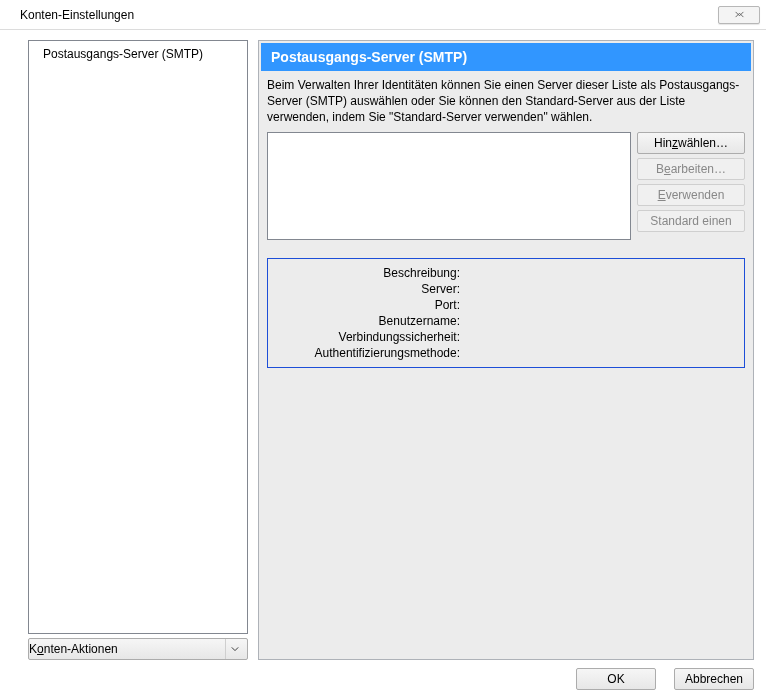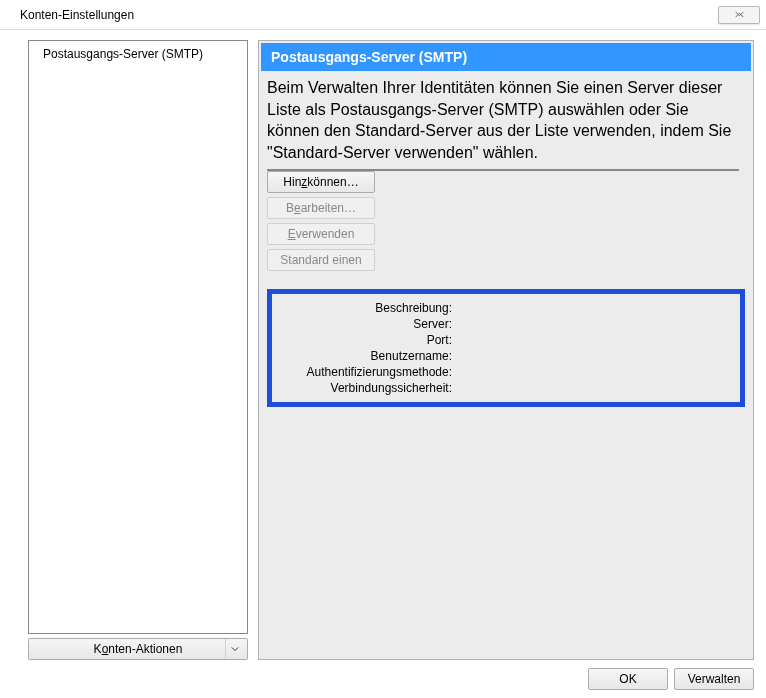--- a/index.html
+++ b/index.html
@@ -12,42 +12,42 @@
   .close-x svg { width: 13px; height: 9px; }
 
   .client { position: absolute; top: 30px; left: 0; right: 0; bottom: 0; padding: 10px; }
   .cols { position: absolute; top: 10px; left: 12px; right: 12px; bottom: 38px; display: flex; margin-left: 16px; }
 
   .left { width: 220px; display: flex; flex-direction: column; margin-right: 10px; }
   .tree { flex: 1; border: 1px solid #828790; background: #fff; padding-top: 2px; }
   .tree-item { padding: 4px 6px 4px 14px; font-size: 12px; cursor: default; }
 
   .actions { margin-top: 4px; }
-  .actions-btn { width: 100%; height: 22px; border: 1px solid #acacac; border-radius: 2px; background: linear-gradient(#f6f6f6,#e7e7e7); display: flex; align-items: center; justify-content: center; position: relative; cursor: default; }
+  .actions-btn { width: 100%; height: 22px; border: 1px solid #acacac; border-radius: 2px; background: linear-gradient(#f6f6f6,#e7e7e7); display: flex; align-items: center; justify-content: flex-start; position: relative; cursor: default; }
   .actions-btn .lbl { text-align: center; }
   .actions-btn .caret { position: absolute; right: 4px; top: 0; bottom: 0; width: 18px; display: flex; align-items: center; justify-content: center; border-left: 1px solid #cfcfcf; }
   .actions-btn .caret svg { width: 8px; height: 6px; }
   .uline { text-decoration: underline; }
 
   .right { flex: 1; border: 1px solid #aeb2b8; background: #ececec; display: flex; flex-direction: column; padding: 2px 8px 8px 8px; }
   .header { background: #3196ff; color: #fff; font-weight: bold; font-size: 14px; padding: 6px 10px; margin: 0 -6px 6px -6px; }
-  .desc { font-size: 16px; color: #000; line-height: 1.35; margin-bottom: 6px; }
+  .desc { font-size: 12px; color: #000; line-height: 1.35; margin-bottom: 6px; }
 
-  .row1 { display: flex; flex-direction: column; }
+  .row1 { display: flex; }
   .listbox { flex: 1; height: 108px; border: 1px solid #828790; background: #fff; margin-right: 6px; }
   .btncol { width: 108px; display: flex; flex-direction: column; gap: 4px; }
   .wbtn { height: 22px; border: 1px solid #acacac; border-radius: 2px; background: linear-gradient(#f6f6f6,#e7e7e7); display: flex; align-items: center; justify-content: center; font-size: 12px; cursor: default; }
   .wbtn.disabled { color: #888; border-color: #cfcfcf; background: #f0f0f0; }
 
-  .details { border: 5px solid #1d4ed8; margin-top: 18px; padding: 6px 12px; }
+  .details { border: 1px solid #1d4ed8; margin-top: 18px; padding: 6px 24px; }
   .drow { display: flex; font-size: 12px; padding: 1px 0; }
   .dlabel { width: 168px; text-align: right; margin-right: 4px; }
   .dval { flex: 1; }
 
-  .bottom { position: absolute; left: 12px; right: 12px; bottom: 8px; display: flex; justify-content: flex-end; gap: 6px; }
+  .bottom { position: absolute; left: 12px; right: 12px; bottom: 8px; display: flex; justify-content: flex-end; gap: 18px; }
   .bottom .wbtn { width: 80px; }
 </style>
 </head>
 <body>
 
 <div class="titlebar">
   <span class="title-text">Konten-Einstellungen</span>
   <div class="close-x">
     <span>
       <svg viewBox="0 0 20 12">
@@ -83,21 +83,21 @@
     <div class="right">
       <div class="header">Postausgangs-Server (SMTP)</div>
       <div class="desc">Beim Verwalten Ihrer Identitäten können Sie einen Server dieser Liste als Postausgangs-Server (SMTP) auswählen oder Sie können den Standard-Server aus der Liste verwenden, indem Sie "Standard-Server verwenden" wählen.</div>
 
       <div class="row1">
         <div class="listbox"></div>
         <div class="btncol">
           <div class="wbtn">
             <span>Hin</span>
               <span class="uline">z</span>
-              <span>können…</span>
+              <span>wählen…</span>
           </div>
           <div class="wbtn disabled">
             <span>B</span>
               <span class="uline">e</span>
               <span>arbeiten…</span>
           </div>
           <div class="wbtn disabled">
             <span></span>
               <span class="uline">E</span>
               <span>verwenden</span>
@@ -119,32 +119,32 @@
           </div>
         <div class="drow">
             <div class="dlabel">Port:</div>
             <div class="dval"></div>
           </div>
         <div class="drow">
             <div class="dlabel">Benutzername:</div>
             <div class="dval"></div>
           </div>
         <div class="drow">
-            <div class="dlabel">Authentifizierungsmethode:</div>
+            <div class="dlabel">Verbindungssicherheit:</div>
             <div class="dval"></div>
           </div>
         <div class="drow">
-            <div class="dlabel">Verbindungssicherheit:</div>
+            <div class="dlabel">Authentifizierungsmethode:</div>
             <div class="dval"></div>
           </div>
       </div>
     </div>
   </div>
 
   <div class="bottom">
     <div class="wbtn">
         <span>OK</span>
       </div>
     <div class="wbtn">
-        <span>Verwalten</span>
+        <span>Abbrechen</span>
       </div>
   </div>
 </div>
 
 </body></html>

